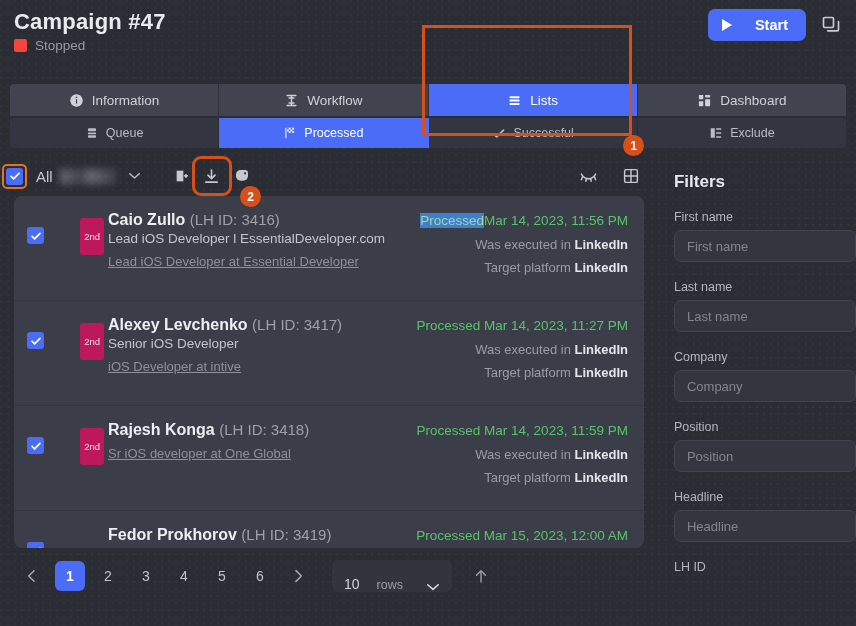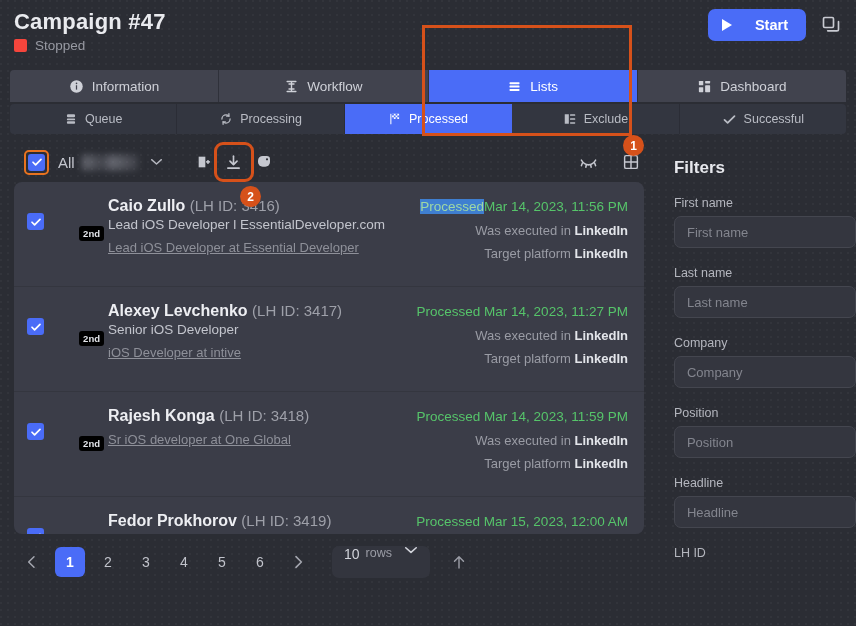--- a/index.html
+++ b/index.html
@@ -18,21 +18,21 @@
     width: 856px; height: 626px;
     background:
       radial-gradient(circle at 1px 1px, rgba(255,255,255,0.035) 1px, transparent 1.2px) 0 0 / 7px 7px,
       #2b2d34;
     overflow: hidden;
   }
 
   
   .header {
     position: relative;
-    height: 70px;
+    height: 84px;
     padding: 8px 14px 12px 14px;
   }
   .camp-title {
     font-size: 22px;
     font-weight: bold;
     color: #e9eaee;
     letter-spacing: .2px;
     line-height: 28px;
   }
   .status-row {
@@ -120,21 +120,21 @@
 
   
   .body-split { display: flex; height: 474px; margin-top: 10px; }
   .main-col { width: 730px; position: relative; }
   .side-col { flex: 1 1 auto; padding-left: 16px; }
 
   
   .toolbar {
     display: flex; align-items: center;
     height: 36px;
-    padding: 0 14px 0 24px;
+    padding: 0 14px 0 2px;
     position: relative;
   }
   .chk {
     width: 17px; height: 17px;
     background: #4a6cf7;
     border-radius: 3px;
     display: flex; align-items: center; justify-content: center;
     flex: 0 0 auto;
     cursor: pointer;
   }
@@ -220,26 +220,26 @@
   .avatar-wrap { position: relative; width: 40px; height: 40px; margin-right: 12px; margin-top: 2px; flex:0 0 auto;}
   .avatar {
     width: 40px; height: 40px;
     border-radius: 6px;
     overflow: hidden;
     position: relative;
   }
   .badge-2nd {
     position: absolute;
     bottom: -4px; right: -8px;
-    background: #000000;
+    background: #be185d;
     color: #e3e5ea;
     font-size: 9.5px;
-    font-weight: bold;
+    font-weight: normal;
     line-height: 1;
-    padding: 3px 4px;
+    padding: 14px 4px;
     border-radius: 3px;
   }
   .row-left { flex: 1 1 auto; min-width: 0; }
   .name-line { font-size: 16px; font-weight: bold; color: #edeef2; line-height: 21px; white-space: nowrap;}
   .lh-id { font-weight: normal; color: #9ea0a9; font-size: 15px; }
   .sub1 { font-size: 13.5px; color: #c3c5cd; margin-top: 0; line-height: 18px; white-space: nowrap;}
   .sub2 { font-size: 13px; color: #8e9099; margin-top: 5px; line-height: 18px; white-space: nowrap; text-decoration: underline;}
   .row-right { text-align: right; flex: 0 0 auto; padding-top: 1px; }
   .status-line { font-size: 13.5px; color: #56c46a; line-height: 21px; white-space: nowrap;}
   .status-line .sel { background: #3f7fd0; color: #9fd8a4; }
@@ -260,21 +260,21 @@
     cursor: pointer;
     margin: 0 3px;
   }
   .pg.active { background: #4a6cf7; color: #fff; font-weight: bold; }
   .pg.arrow { color: #a5a7b0; font-size: 17px; }
   .rows-sel {
     margin-left: 14px;
     height: 32px;
     background: #33353e;
     border-radius: 7px;
-    display: flex; align-items: flex-start; gap: 6px;
+    display: flex; align-items: flex-end; gap: 17px;
     padding: 0 12px;
     cursor: pointer;
   }
   .rows-sel .n { font-size: 14px; color: #d2d4db; }
   .rows-sel .w { font-size: 12.5px; color: #9b9da6; }
   .up-arrow { margin-left: 18px; color: #9b9da6; cursor: pointer; }
 
   
   .filters-title { font-size: 17px; font-weight: bold; color: #e7e8ed; margin: 14px 0 0 0; }
   .f-group { margin-top: 18px; }
@@ -358,55 +358,47 @@
 
   <div class="tabs-secondary">
     <div class="tab-s">
       <svg viewBox="0 0 24 24" width="14" height="14" fill="currentColor">
         <rect x="5" y="4" width="14" height="5" rx="2"></rect>
         <rect x="5" y="11" width="14" height="3" rx="1.2"></rect>
         <rect x="5" y="16" width="14" height="4" rx="1.5"></rect>
       </svg>
       <span>Queue</span>
     </div>
-    <div class="tab-s">
-      <svg viewBox="0 0 24 24" width="14" height="14" fill="none" stroke="currentColor" stroke-width="2.2" stroke-linecap="round">
-        <path d="M19 12a7 7 0 0 1-7 7 7 7 0 0 1-5-2"></path>
-        <path d="M5 12a7 7 0 0 1 7-7 7 7 0 0 1 5 2"></path>
-        <path d="M17 3v4h-4M7 21v-4h4"></path>
-      </svg>
-      <span>Processing</span>
-    </div>
     <div class="tab-s active">
       <svg viewBox="0 0 24 24" width="14" height="14" fill="currentColor">
         <rect x="4" y="3" width="1.8" height="18" rx=".6"></rect>
         <path d="M7 3h12v9H7z"></path>
         <rect x="7" y="3" width="3" height="3" fill="#4a6cf7"></rect>
         <rect x="13" y="3" width="3" height="3" fill="#4a6cf7"></rect>
         <rect x="10" y="6" width="3" height="3" fill="#4a6cf7"></rect>
         <rect x="16" y="6" width="3" height="3" fill="#4a6cf7"></rect>
         <rect x="7" y="9" width="3" height="3" fill="#4a6cf7"></rect>
         <rect x="13" y="9" width="3" height="3" fill="#4a6cf7"></rect>
       </svg>
       <span>Processed</span>
     </div>
     <div class="tab-s">
+      <svg viewBox="0 0 24 24" width="15" height="15" fill="none" stroke="currentColor" stroke-width="2.8" stroke-linecap="round" stroke-linejoin="round">
+        <path d="M4 12.5l5 5L20 6.5"></path>
+      </svg>
+      <span>Successful</span>
+    </div>
+    <div class="tab-s">
       <svg viewBox="0 0 24 24" width="14" height="14" fill="currentColor">
         <path d="M3 4h7v16H3z"></path>
         <rect x="12" y="4" width="9" height="2.5" rx="1"></rect>
         <rect x="12" y="10.8" width="9" height="2.5" rx="1"></rect>
         <rect x="12" y="17.5" width="9" height="2.5" rx="1"></rect>
       </svg>
       <span>Exclude</span>
-    </div>
-    <div class="tab-s">
-      <svg viewBox="0 0 24 24" width="15" height="15" fill="none" stroke="currentColor" stroke-width="2.8" stroke-linecap="round" stroke-linejoin="round">
-        <path d="M4 12.5l5 5L20 6.5"></path>
-      </svg>
-      <span>Successful</span>
     </div>
   </div>
 
   <div class="body-split">
 
     <div class="main-col">
 
       <div class="toolbar">
         <span class="chk-all-wrap">
           <span class="chk">

